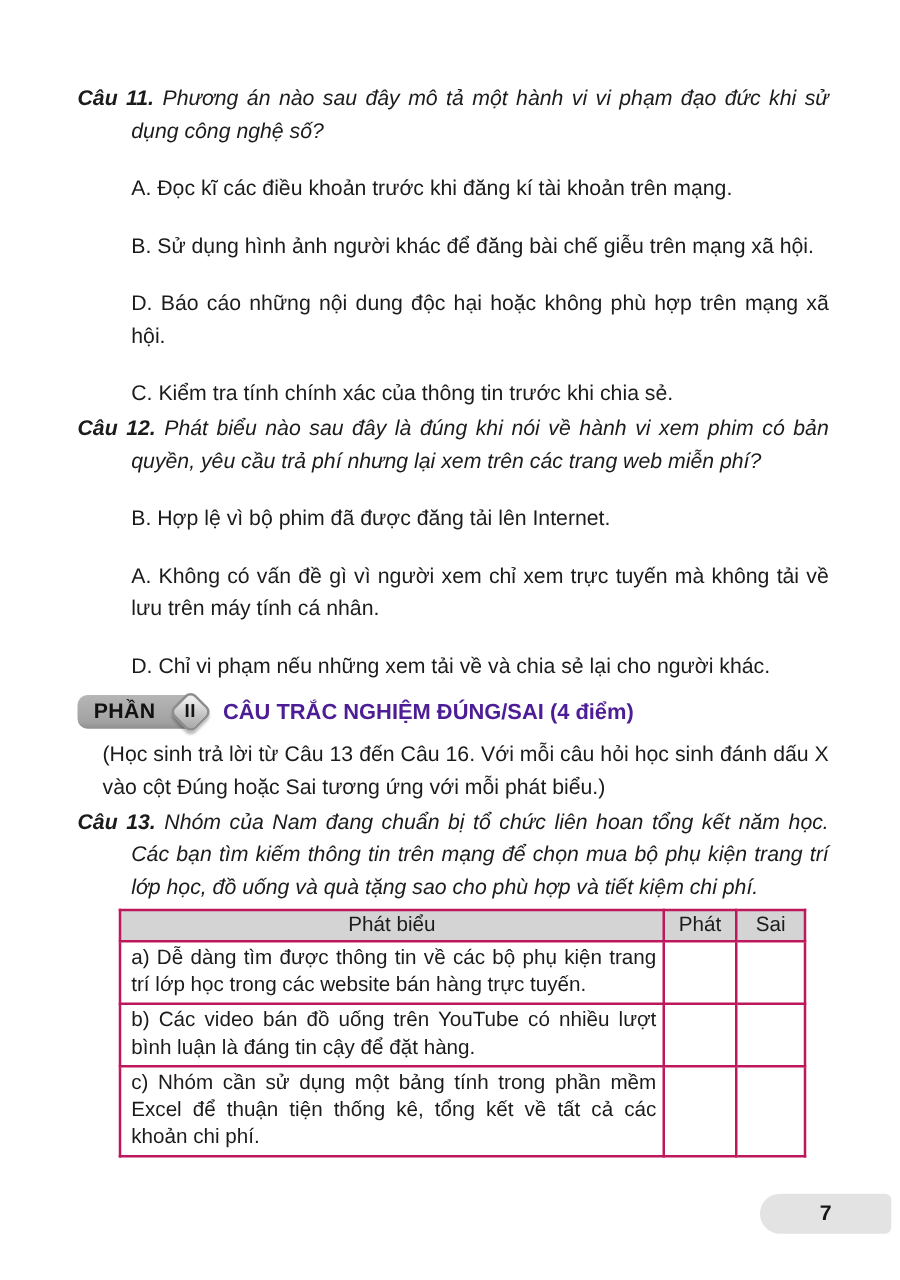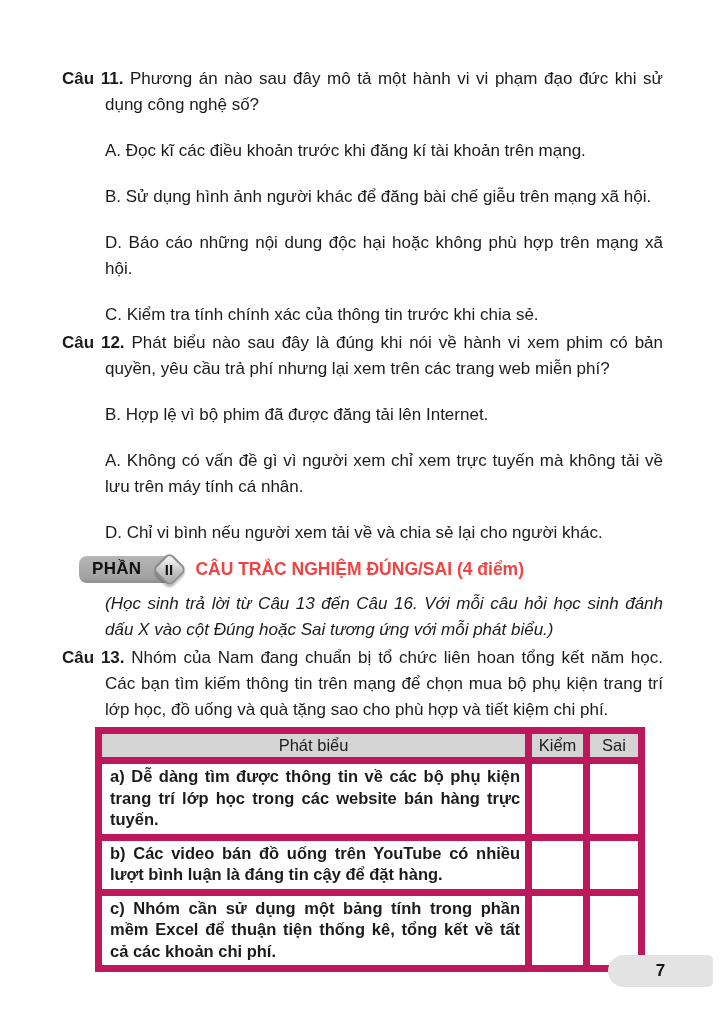--- a/index.html
+++ b/index.html
@@ -22,20 +22,21 @@
     top: 66px;
     width: 601px;
     font-size: 17px;
     line-height: 26px;
   }
   p.question {
     text-align: justify;
     padding-left: 43px;
     text-indent: -43px;
     margin-bottom: 2px;
+    font-style: italic;
   }
   .qlabel { font-weight: 700; }
   p.option {
     text-align: justify;
     margin-left: 43px;
     margin-bottom: 2px;
     margin-top: 20px;
   }
   
   .section-header {
@@ -49,21 +50,20 @@
     height: 27px;
     background: linear-gradient(180deg, #b6b6b6 0%, #a2a2a2 80%, #8f8f8f 100%);
     border-radius: 8px;
     display: flex;
     align-items: center;
     padding: 0 32px 0 13px;
     font-weight: 700;
     font-size: 17px;
     color: #111111;
     letter-spacing: 0.3px;
-    margin-left: 17px;
   }
   .diamond {
     position: absolute;
     right: -9px;
     top: 1px;
     width: 25px;
     height: 25px;
     background: linear-gradient(135deg, #efefef 15%, #c2c2c2 60%, #a5a5a5 100%);
     border: 2px solid #8d8d8d;
     border-radius: 6px;
@@ -76,53 +76,51 @@
   .diamond-inner {
     transform: rotate(-45deg);
     font-weight: 800;
     font-size: 15px;
     color: #141414;
   }
   .section-title {
     font-size: 17.5px;
     font-weight: 700;
     margin-left: 22px;
-    color: #ef4444;
+    color: #4c1d95;
     white-space: nowrap;
   }
   p.note {
-    font-style: italic;
-    text-align: justify;
-    margin-left: 43px;
+    text-align: justify;
+    margin-left: 20px;
     margin-bottom: 2px;
   }
   
   table.tf-table {
     border-collapse: collapse;
     margin: 4px 0 0 33px;
     width: 550px;
     border: 2px solid #262626;
     font-size: 16.5px;
   }
   table.tf-table th, table.tf-table td {
-    border: 7px solid #be185d;
+    border: 2px solid #be185d;
   }
   table.tf-table th {
     background: #d4d4d4;
     font-weight: 400;
     text-align: center;
     height: 25px;
     line-height: 23px;
     padding: 0 2px;
   }
   td.stmt {
     text-align: justify;
     line-height: 21.5px;
     padding: 2px 5px 3px 8px;
-    font-weight: bold;
   }
   td.ans { min-width: 54px; }
   col.c-stmt { width: 437px; }
   col.c-dung { width: 58px; }
   col.c-sai  { width: 55px; }
   
   .page-number-badge {
     position: absolute;
     top: 955px;
     right: 7px;
@@ -146,21 +144,21 @@
 
     <p class="question"><span class="qlabel">Câu 11.</span> <span>Phương án nào sau đây mô tả một hành vi vi phạm đạo đức khi sử dụng công nghệ số?</span></p>
     <p class="option">A. Đọc kĩ các điều khoản trước khi đăng kí tài khoản trên mạng.</p>
     <p class="option">B. Sử dụng hình ảnh người khác để đăng bài chế giễu trên mạng xã hội.</p>
     <p class="option">D. Báo cáo những nội dung độc hại hoặc không phù hợp trên mạng xã hội.</p>
     <p class="option">C. Kiểm tra tính chính xác của thông tin trước khi chia sẻ.</p>
 
     <p class="question"><span class="qlabel">Câu 12.</span> <span>Phát biểu nào sau đây là đúng khi nói về hành vi xem phim có bản quyền, yêu cầu trả phí nhưng lại xem trên các trang web miễn phí?</span></p>
     <p class="option">B. Hợp lệ vì bộ phim đã được đăng tải lên Internet.</p>
     <p class="option">A. Không có vấn đề gì vì người xem chỉ xem trực tuyến mà không tải về lưu trên máy tính cá nhân.</p>
-    <p class="option">D. Chỉ vi bình nếu người xem tải về và chia sẻ lại cho người khác.</p>
+    <p class="option">D. Chỉ vi phạm nếu những xem tải về và chia sẻ lại cho người khác.</p>
 
     <div class="section-header">
       <div class="badge">
         <span>PHẦN</span>
         <span class="diamond">
             <span class="diamond-inner">II</span>
           </span>
       </div>
       <div class="section-title">CÂU TRẮC NGHIỆM ĐÚNG/SAI (4 điểm)</div>
     </div>
@@ -171,21 +169,21 @@
 
     <table class="tf-table">
       <colgroup>
           <col class="c-stmt">
           <col class="c-dung">
           <col class="c-sai">
         </colgroup>
       <thead>
         <tr>
           <th>Phát biểu</th>
-          <th>Kiểm</th>
+          <th>Phát</th>
           <th>Sai</th>
         </tr>
       </thead>
       <tbody>
         <tr>
           <td class="stmt">a) Dễ dàng tìm được thông tin về các bộ phụ kiện trang trí lớp học trong các website bán hàng trực tuyến.</td>
           <td class="ans"></td>
           <td class="ans"></td>
         </tr>
         <tr>

